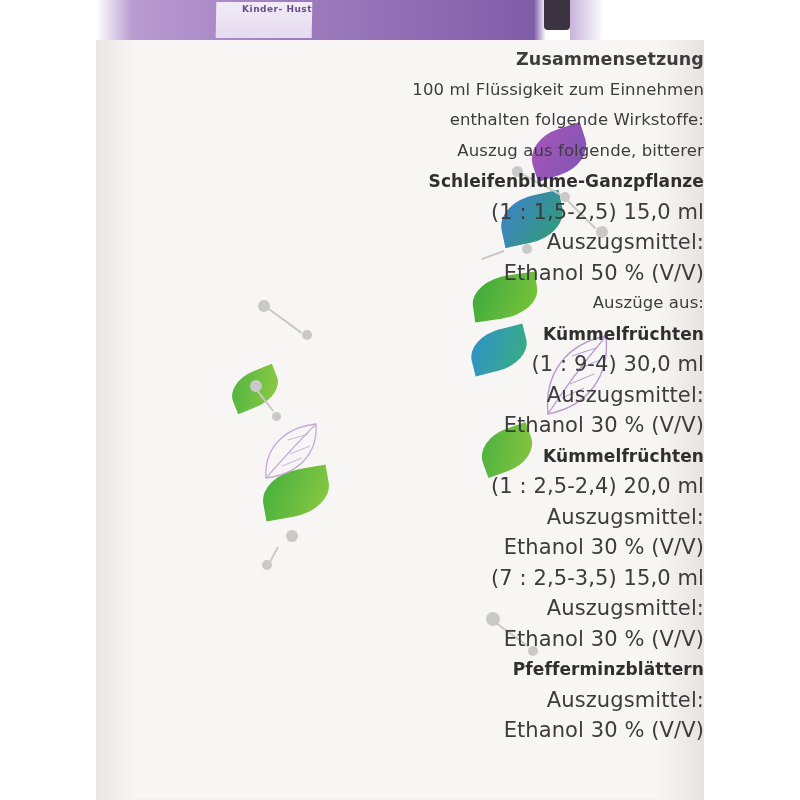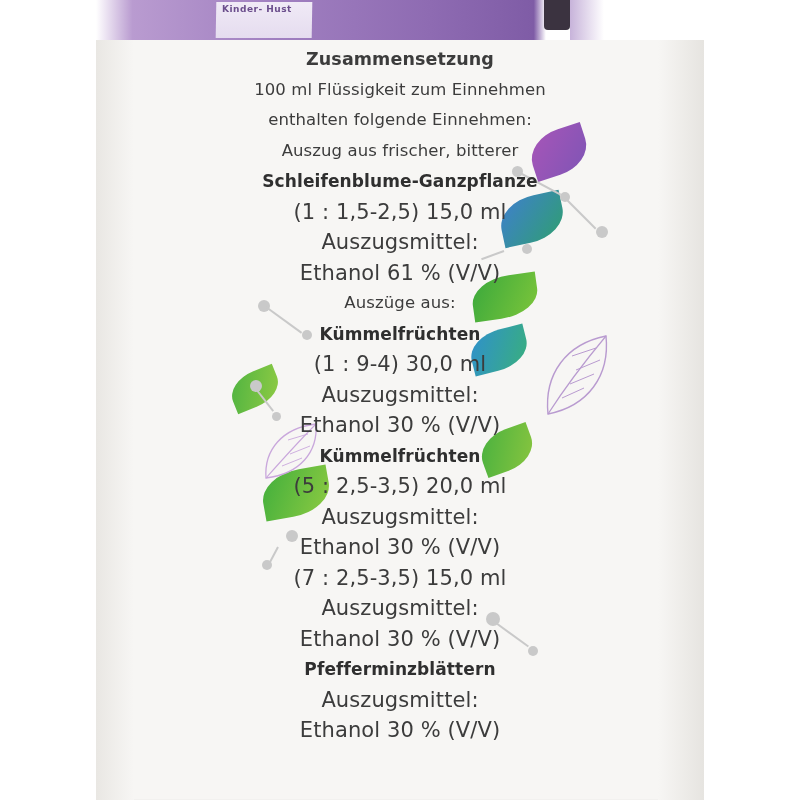--- a/index.html
+++ b/index.html
@@ -38,21 +38,21 @@
     z-index:20;
   }
   .topband .brandbox{
     position:absolute;left:120px;top:2px;width:96px;height:36px;
     background:linear-gradient(to bottom,#f0eaf6,#e5dcef);
     transform:skewX(-1deg);
   }
   .topband .brandtext{
     position:absolute;left:126px;top:4px;width:90px;
     font-size:9px;color:#6b4e8c;letter-spacing:.5px;line-height:10px;
-    text-align:left;font-weight:bold;
+    text-align:right;font-weight:bold;
   }
   .topband .darktab{
     position:absolute;left:448px;top:0;width:26px;height:30px;
     background:#3b3340;border-radius:0 0 4px 4px;
   }
   .topband .fold{
     position:absolute;left:474px;top:0;width:34px;height:40px;
     background:linear-gradient(to right,#c7b3da,#ffffff);
   }
 
@@ -64,20 +64,21 @@
   .outline-leaf{position:absolute;}
 
   
   .textblock{
     position:absolute;left:96px;top:44px;width:608px;
     z-index:30;text-align:center;color:#3c3c3c;
   }
   .line{
     font-size:16.5px;line-height:30.5px;letter-spacing:.1px;
     white-space:nowrap;
+    text-align:right;
   }
   .line.bold{font-weight:bold;font-size:17px;color:#2f2f2f;}
   .line.head{font-weight:bold;font-size:17.5px;}
   .line.small{font-size:21px;}
 </style>
 </head>
 <body>
 
 <div class="scene">
 
@@ -133,37 +134,37 @@
   <div class="topband">
     <div class="brandbox"></div>
     <div class="brandtext">Kinder- Hust</div>
     <div class="darktab"></div>
     <div class="fold"></div>
   </div>
 
   <div class="textblock">
     <div class="line head">Zusammensetzung</div>
     <div class="line">100 ml Flüssigkeit zum Einnehmen</div>
-    <div class="line">enthalten folgende Einnehmen:</div>
-    <div class="line">Auszug aus frischer, bitterer</div>
+    <div class="line">enthalten folgende Wirkstoffe:</div>
+    <div class="line">Auszug aus folgende, bitterer</div>
 
     <div class="line bold">Schleifenblume-Ganzpflanze</div>
     <div class="line small">(1 : 1,5-2,5) 15,0 ml</div>
     <div class="line small">Auszugsmittel:</div>
-    <div class="line small">Ethanol 61 % (V/V)</div>
+    <div class="line small">Ethanol 50 % (V/V)</div>
 
     <div class="line">Auszüge aus:</div>
 
     <div class="line bold">Kümmelfrüchten</div>
     <div class="line small">(1 : 9-4) 30,0 ml</div>
     <div class="line small">Auszugsmittel:</div>
     <div class="line small">Ethanol 30 % (V/V)</div>
 
     <div class="line bold">Kümmelfrüchten</div>
-    <div class="line small">(5 : 2,5-3,5) 20,0 ml</div>
+    <div class="line small">(1 : 2,5-2,4) 20,0 ml</div>
     <div class="line small">Auszugsmittel:</div>
     <div class="line small">Ethanol 30 % (V/V)</div>
 
     <div class="line small">(7 : 2,5-3,5) 15,0 ml</div>
     <div class="line small">Auszugsmittel:</div>
     <div class="line small">Ethanol 30 % (V/V)</div>
 
     <div class="line bold">Pfefferminzblättern</div>
     <div class="line small">Auszugsmittel:</div>
     <div class="line small">Ethanol 30 % (V/V)</div>

